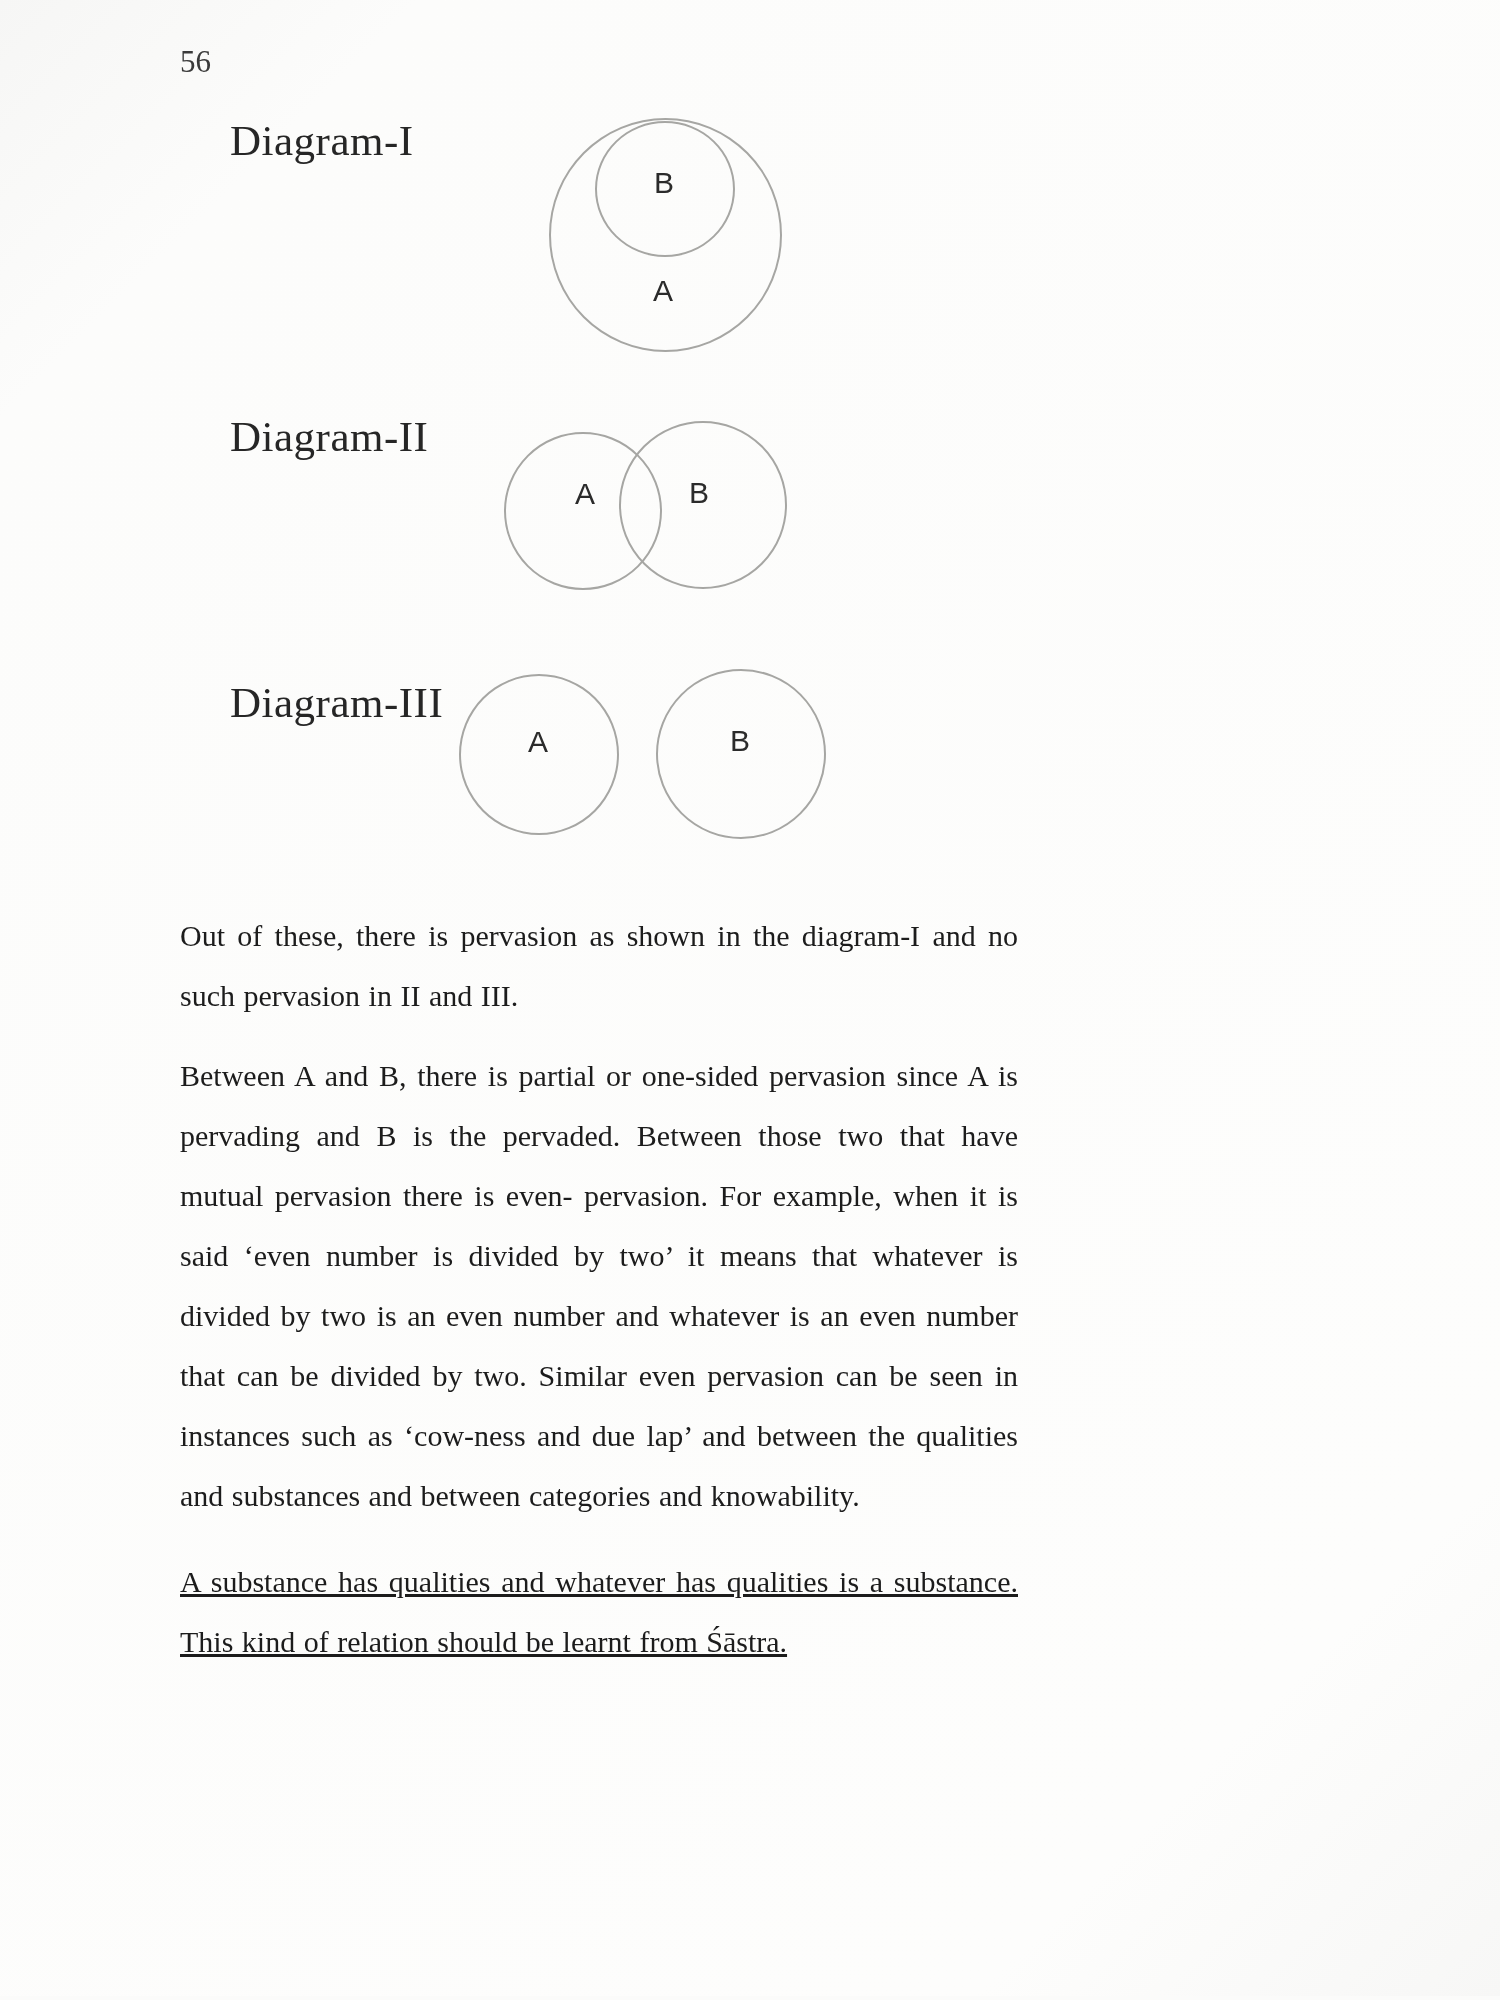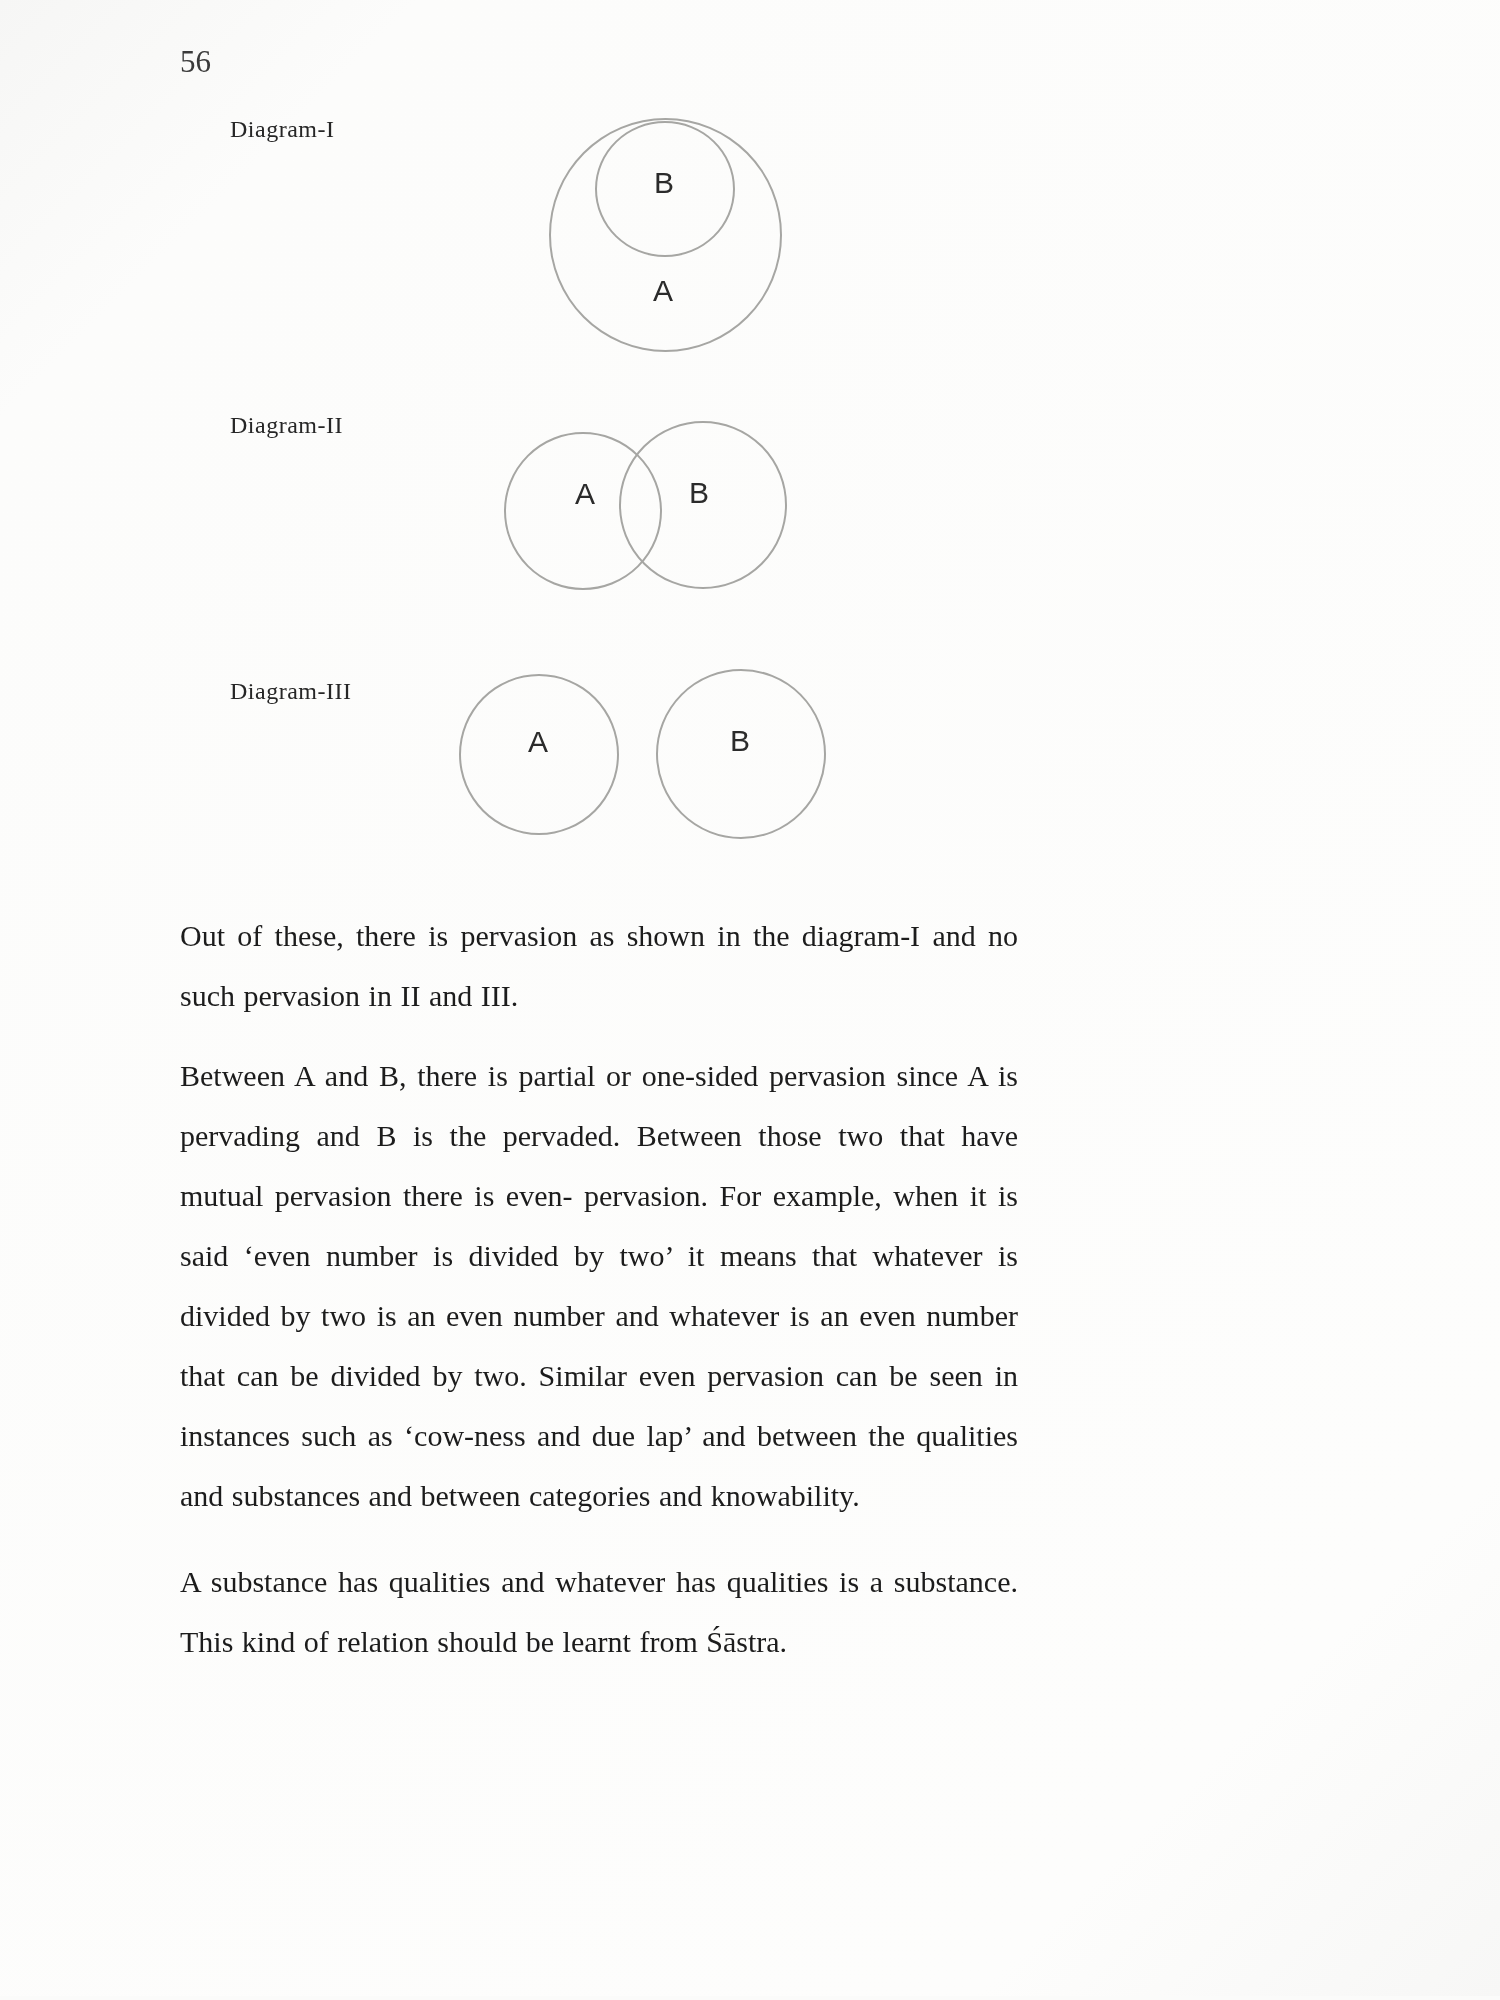--- a/index.html
+++ b/index.html
@@ -25,21 +25,21 @@
   .page-number {
     position: absolute;
     left: 180px;
     top: 44px;
     font-size: 31px;
     color: #3a3a3a;
   }
   .diagram-title {
     position: absolute;
     left: 230px;
-    font-size: 24px;
+    font-size: 43px;
     color: #262626;
     letter-spacing: 0.5px;
   }
   .d1-title { top: 116px; }
   .d2-title { top: 412px; }
   .d3-title { top: 650px; margin-top: 28px; }
 
   .circle {
     position: absolute;
     border: 2px solid #a6a6a3;
@@ -81,20 +81,21 @@
     margin: 0 0 20px 0;
     font-size: 30px;
     line-height: 60px;
     text-align: justify;
     color: #1c1c1c;
     word-spacing: 1px;
   }
   .body-text p.last {
     margin-bottom: 0;
     margin-top: 26px;
+    text-decoration: underline;
   }
 </style>
 </head>
 <body>
 
 <div class="page">
 
   <div class="page-number">56</div>
 
   <div class="diagram-title d1-title">Diagram-I</div>

